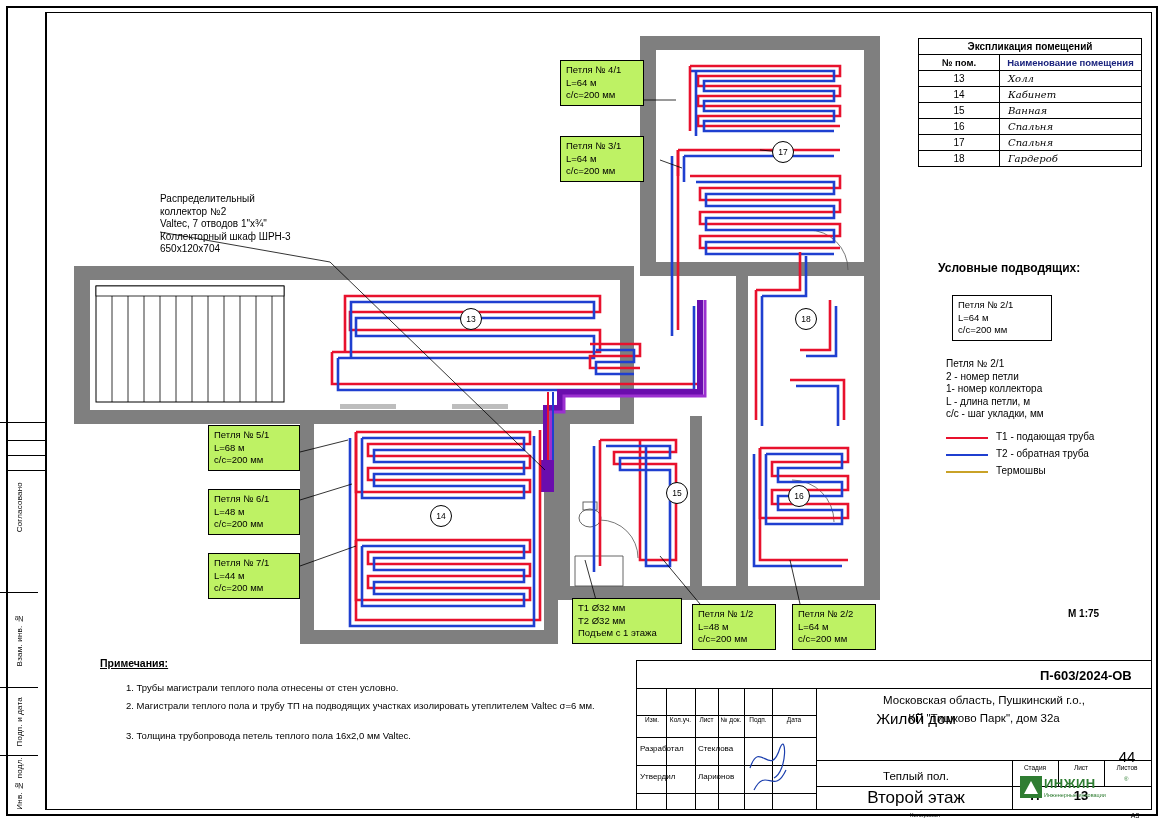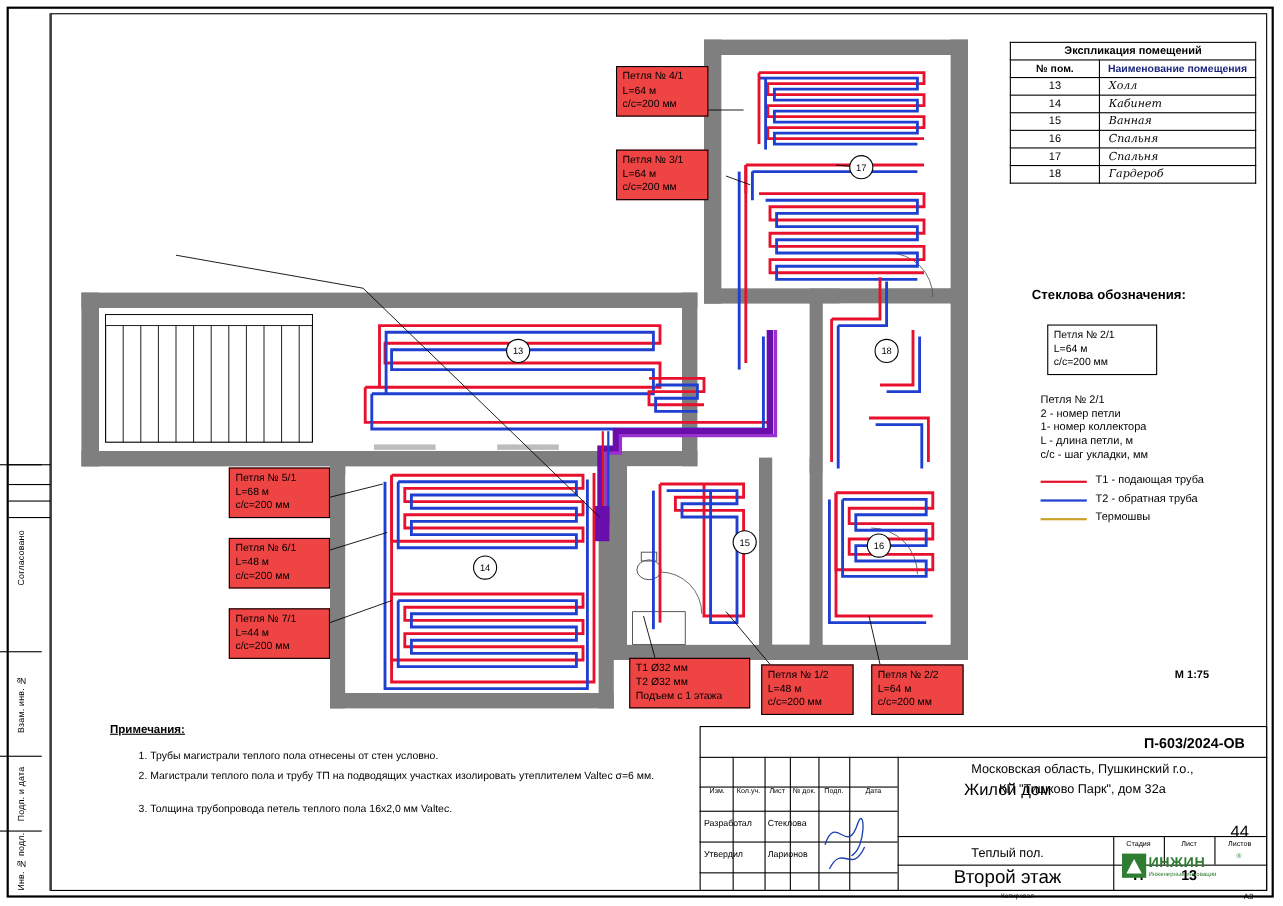--- a/index.html
+++ b/index.html
@@ -13,21 +13,21 @@
   .lcell{position:absolute;left:0;width:38px;border-top:1px solid #000;box-sizing:border-box;
          display:flex;align-items:center;justify-content:center;}
   .lcell span{writing-mode:vertical-rl;transform:rotate(180deg);font-size:8px;white-space:nowrap;letter-spacing:.2px;}
   .lgrid{position:absolute;left:8px;width:38px;height:1px;background:#000;}
 
   
   .t{position:absolute;font-size:10px;color:#000;line-height:1.25;}
   .bold{font-weight:bold;}
 
   
-  .callout{position:absolute;border:1px solid #000;background:#ef4444;font-size:9.5px;line-height:1.32;
+  .callout{position:absolute;border:1px solid #000;background:#bef264;font-size:9.5px;line-height:1.32;
            padding:3px 5px;box-sizing:border-box;color:#000;}
   .roomnum{position:absolute;width:20px;height:20px;border:1px solid #000;border-radius:50%;
            background:#fff;font-size:8.5px;display:flex;align-items:center;justify-content:center;}
 
   
   .tbl{position:absolute;border-collapse:collapse;font-size:10px;}
   .tbl td,.tbl th{border:1px solid #000;padding:2px 4px;text-align:center;}
   .tbl .nm{font-family:"DejaVu Serif",serif;font-style:italic;text-align:left;padding-left:8px;}
 
   
@@ -287,20 +287,27 @@
     <div>L=48 м</div>
     <div>c/c=200 мм</div>
   </div>
 
   <div class="callout" style="left:792px;top:604px;width:84px;">
     <div>Петля № 2/2</div>
     <div>L=64 м</div>
     <div>c/c=200 мм</div>
   </div>
 
+  <div class="t" style="left:160px;top:193px;width:200px;">
+    <div>Распределительный</div>
+    <div>коллектор №2</div>
+    <div>Valtec, 7 отводов 1"х¾"</div>
+    <div>Коллекторный шкаф ШРН-3</div>
+    <div>650х120х704</div>
+  </div>
 
   <table class="tbl" style="left:918px;top:38px;width:224px;">
     <tbody>
         <tr>
           <th colspan="2" style="font-weight:bold;">Экспликация помещений</th>
         </tr>
     <tr>
       <th style="width:72px;font-size:9.5px;">№ пом.</th>
       <th style="font-size:9.5px;color:#1a237e;margin-left:48px;">Наименование помещения</th>
     </tr>
@@ -324,21 +331,21 @@
       <td>17</td>
       <td class="nm">Спальня</td>
     </tr>
     <tr>
       <td>18</td>
       <td class="nm">Гардероб</td>
     </tr>
   </tbody>
     </table>
 
-  <div class="t bold" style="left:938px;top:261px;font-size:12px;">Стеклова обозначения:</div>
+  <div class="t bold" style="left:938px;top:261px;font-size:12px;">Условные подводящих:</div>
 
   <div class="legend-box" style="left:952px;top:295px;width:88px;white-space:pre-line;">Петля № 2/1
 L=64 м
 c/c=200 мм</div>
 
   <div class="t" style="left:946px;top:358px;width:180px;">
     <div>Петля № 2/1</div>
     <div>2 - номер петли</div>
     <div>1- номер коллектора</div>
     <div>L - длина петли, м</div>

